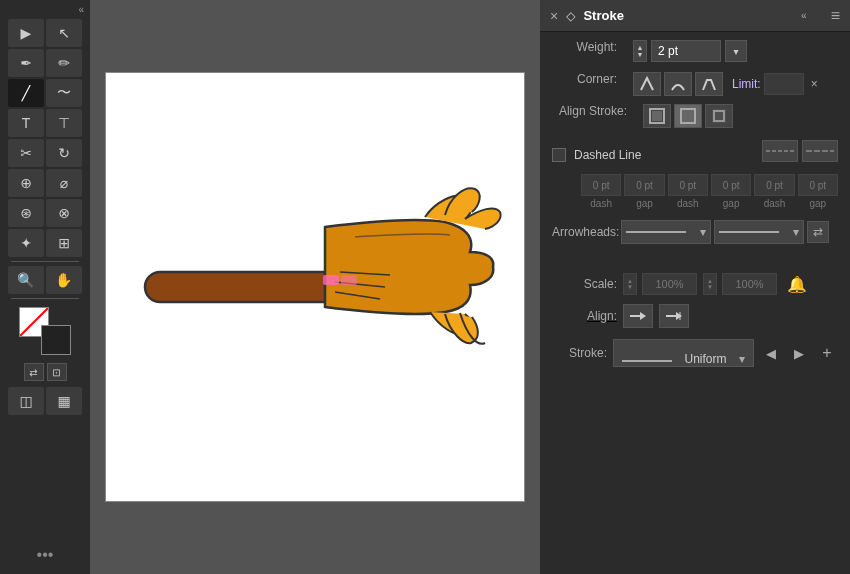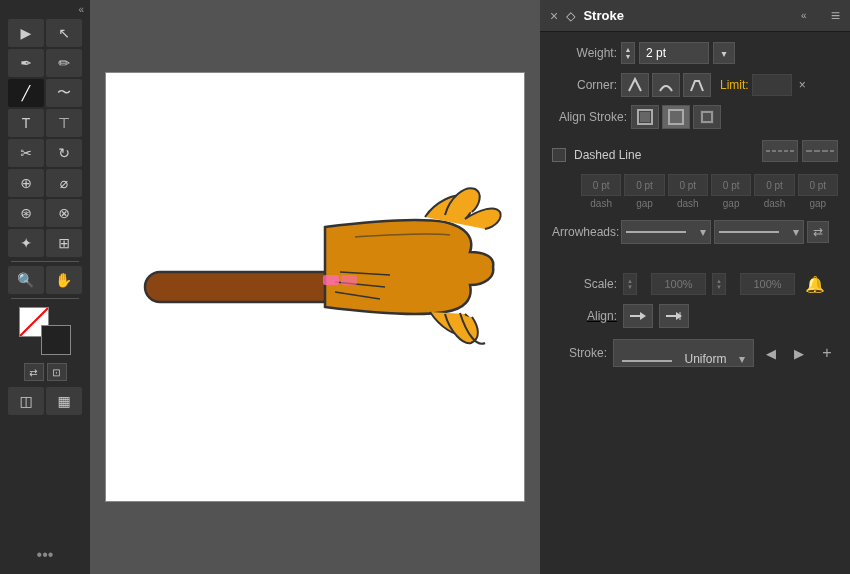--- a/index.html
+++ b/index.html
@@ -150,22 +150,22 @@
       flex: 1;
       padding: 8px 12px;
       display: flex;
       flex-direction: column;
       gap: 6px;
       overflow-y: auto;
     }
 
     .panel-row {
       display: flex;
-      align-items: center;
-      gap: 4px;
+      align-items: flex-start;
+      gap: 16px;
       min-height: 26px;
     }
     .panel-label {
       color: #aaa;
       font-size: 12px;
       width: 65px;
       text-align: right;
       flex-shrink: 0;
     }
     .panel-label-wide {
@@ -246,21 +246,21 @@
       background: #444;
       border: 1px solid #555;
       color: #ccc;
       cursor: pointer;
       display: flex;
       align-items: center;
       justify-content: center;
       font-size: 13px;
     }
     .limit-label {
-      color: #eab308;
+      color: #c4b5fd;
       font-size: 12px;
       margin-left: 6px;
     }
     .limit-x {
       color: #aaa;
       font-size: 12px;
       margin-left: 4px;
       cursor: pointer;
     }
 
@@ -376,21 +376,21 @@
     
     .scale-row {
       display: flex;
       align-items: center;
       gap: 6px;
       margin-top: 20px;
     }
     .scale-field-group {
       display: flex;
       align-items: center;
-      gap: 14px;
+      gap: 5px;
     }
     .scale-spinner {
       width: 14px;
       height: 22px;
       background: #3a3a3a;
       border: 1px solid #444;
       color: #777;
       font-size: 9px;
       cursor: pointer;
       display: flex;

